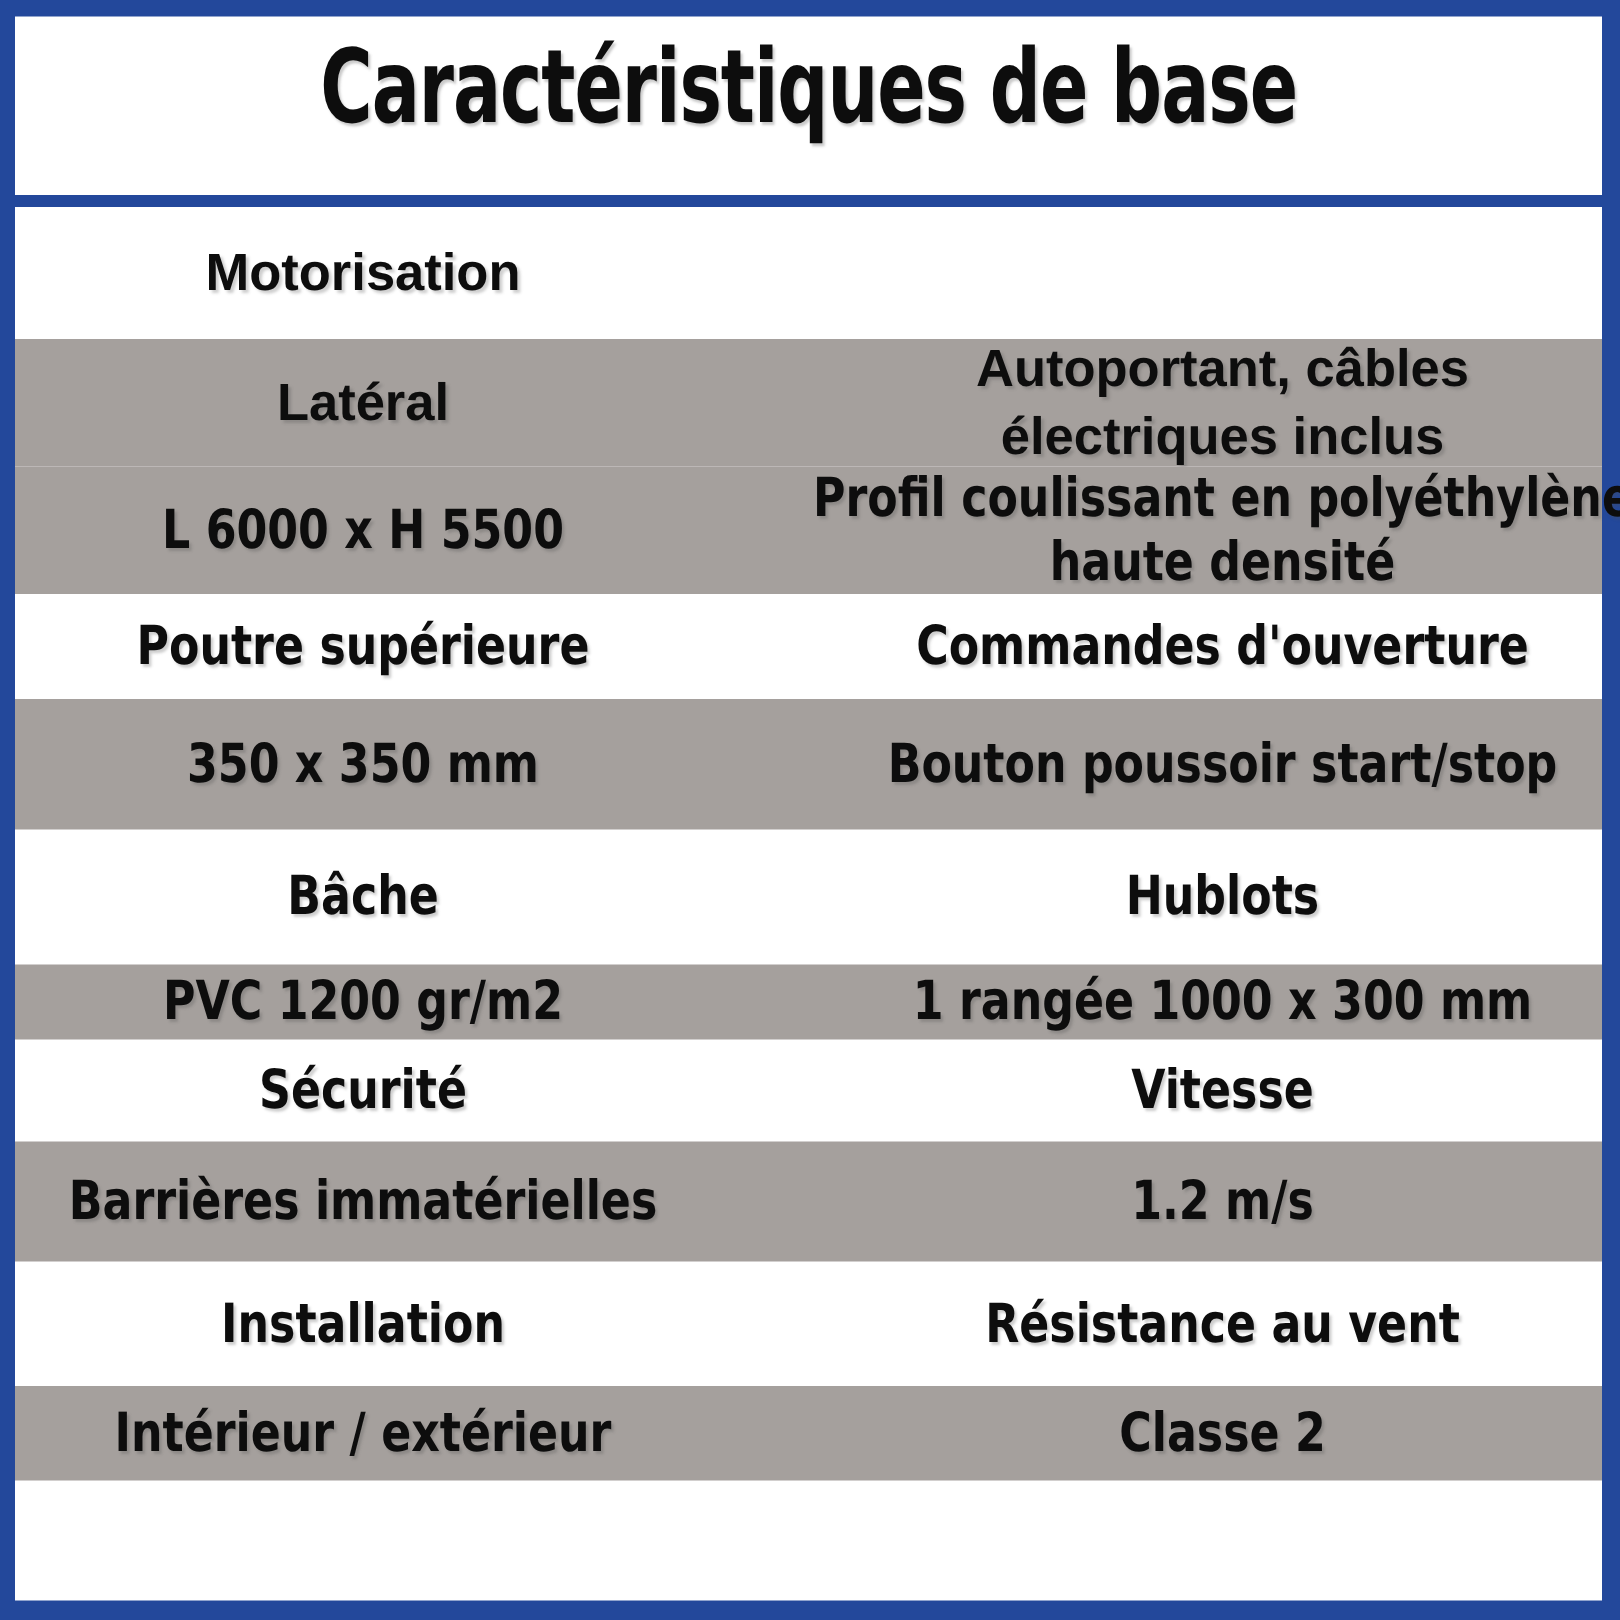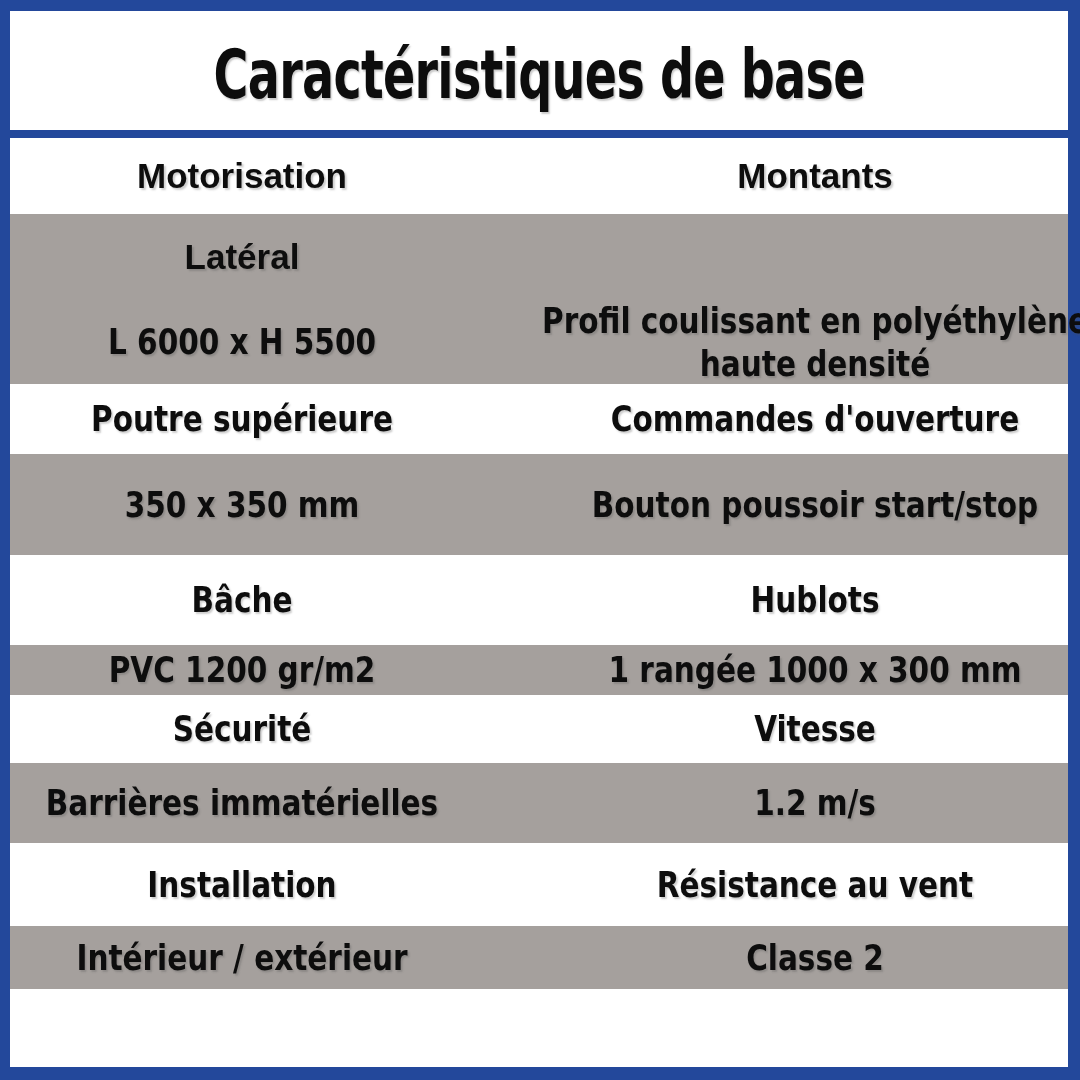--- a/index.html
+++ b/index.html
@@ -13,21 +13,20 @@
     padding: 11px 12px 13px 10px;
     display: flex;
     flex-direction: column;
   }
 
   .title-bar {
     height: 119px;
     flex: 0 0 119px;
     background: var(--row_white, #ffffff);
     display: flex;
-    align-items: center;
     justify-content: center;
   }
 
   .title-text {
     font-family: "DejaVu Sans", sans-serif;
     font-weight: 700;
     font-size: 68px;
     color: var(--text_dark, #0d0d0d);
     white-space: pre;
     letter-spacing: -1px;
@@ -84,42 +83,43 @@
 <div class="frame">
 
   <div class="title-bar">
     <span class="title-text">Caractéristiques de base</span>
   </div>
 
   <div class="divider"></div>
 
   <div class="spec-table">
 
-    <div class="row reg" style="height:76px">
+    <div class="row reg" style="height:88px">
       <span class="txt left">Motorisation</span>
-      <span class="txt right">Montants</span>
     </div>
 
     <div class="row reg gray" style="height:85px">
       <span class="txt left">Latéral</span>
+      <span class="txt right">Autoportant, câbles
+électriques inclus</span>
     </div>
 
 
     <div class="row cond gray" style="height:85px">
       <span class="txt left">L 6000 x H 5500</span>
       <span class="txt right">Profil coulissant en polyéthylène
 haute densité</span>
     </div>
 
     <div class="row cond" style="height:70px">
       <span class="txt left">Poutre supérieure</span>
       <span class="txt right">Commandes d'ouverture</span>
     </div>
 
-    <div class="row cond gray" style="height:101px">
+    <div class="row cond gray" style="height:87px">
       <span class="txt left">350 x 350 mm</span>
       <span class="txt right">Bouton poussoir start/stop</span>
     </div>
 
     <div class="row cond" style="height:90px">
       <span class="txt left">Bâche</span>
       <span class="txt right">Hublots</span>
     </div>
 
     <div class="row cond gray" style="height:50px">

